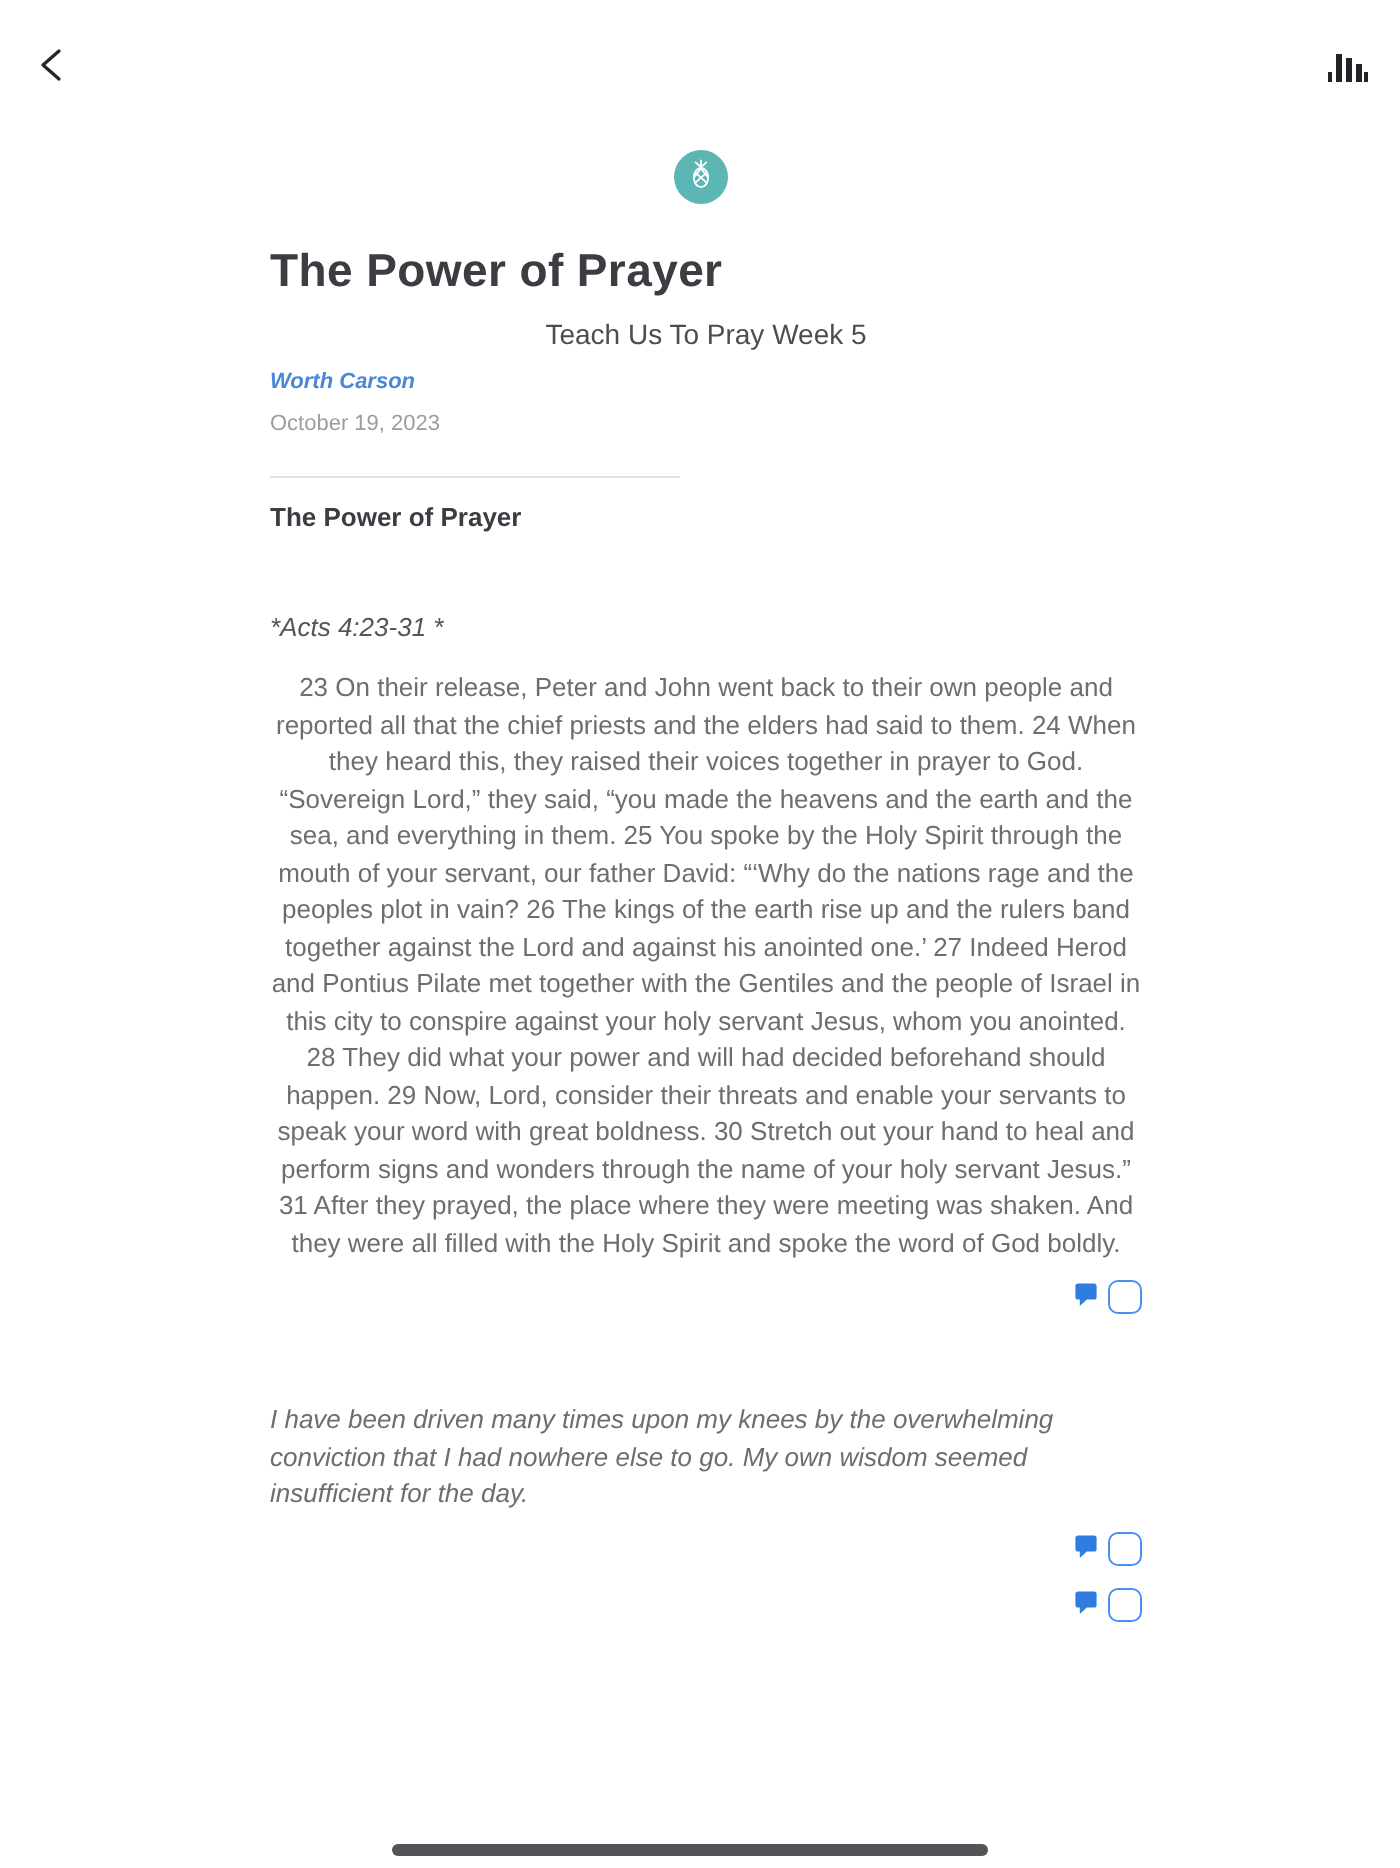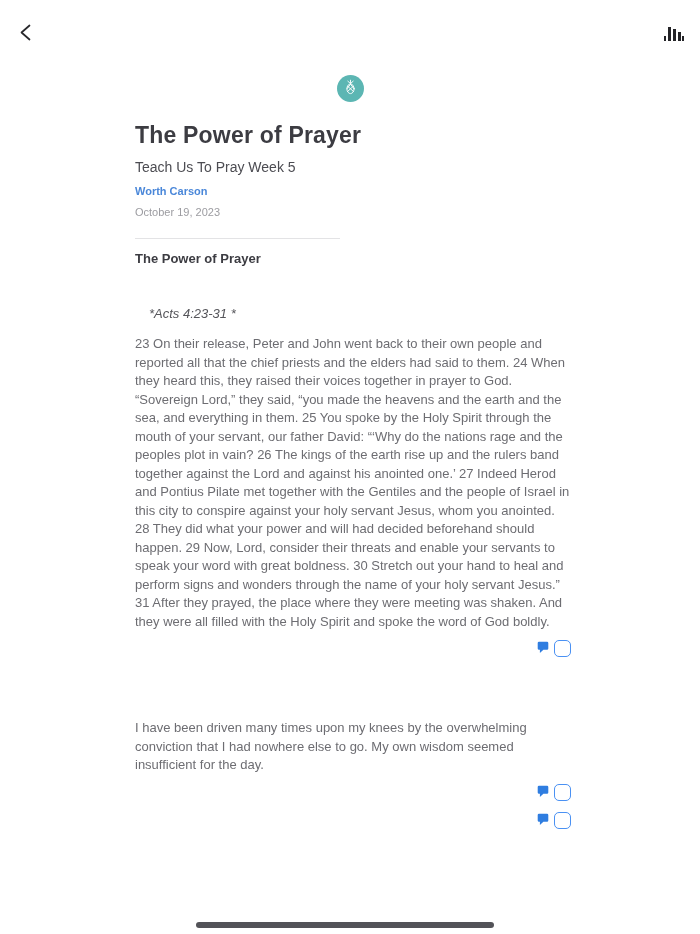--- a/index.html
+++ b/index.html
@@ -12,29 +12,29 @@
   .topbar-back { position:absolute; top:23px; left:14px; width:22px; height:22px;
     background:none; border:none; cursor:pointer; padding:0; }
   .topbar-stats { position:absolute; top:25px; right:15px; width:24px; height:20px;
     background:none; border:none; cursor:pointer; padding:0; }
   .avatar {
     width:27px; height:27px; border-radius:50%; background:#5cb6b3;
     margin:75px auto 0 auto; display:flex; align-items:center; justify-content:center;
   }
   .content { width:436px; margin-left:135px; }
   .title { margin-top:20px; font-size:23px; font-weight:700; color:#3c3c42; letter-spacing:0.2px; }
-  .subtitle { margin-top:10px; font-size:14px; color:#4c4c52; }
-  .author { margin-top:10px; font-size:11px; color:#4a87d9; font-weight:700; text-decoration:none; display:inline-block; cursor:pointer; }
+  .subtitle { margin-top:10px; font-size:14px; color:#4c4c52;text-align:center; }
+  .author { margin-top:10px; font-size:11px; color:#4a87d9; font-weight:700; text-decoration:none; display:inline-block; cursor:pointer;font-style:italic; }
   .date { margin-top:7px; font-size:11px; color:#9c9ca1; }
   .divider { margin-top:20px; width:205px; height:1px; background:#e3e3e5; }
   .section-heading { margin-top:12px; font-size:13px; font-weight:700; color:#3c3c42; }
-  .scripture-ref { margin-top:40px; font-size:13px; font-style:italic; color:#55555a;margin-left:14px; }
+  .scripture-ref { margin-top:40px; font-size:13px; font-style:italic; color:#55555a; }
   .para { font-size:13px; color:#6d6d72; line-height:18.5px; }
-  .p1 { margin-top:14px; }
-  .p2 { margin-top:60px; }
+  .p1 { margin-top:14px;text-align:center; }
+  .p2 { margin-top:42px;font-style:italic; }
   .p3 { margin-top:42px; }
   .action-row { display:flex; justify-content:flex-end; align-items:flex-start; gap:5px; margin-top:9px; height:19px; }
   .bubble-btn { background:none; border:none; padding:0; cursor:pointer; margin-top:1px; }
   .checkbox-btn {
     width:17px; height:17px; background:#fff; border:1.7px solid #4a91f3;
     border-radius:5px; cursor:pointer; padding:0;
   }
   .home-indicator {
     position:absolute; left:196px; bottom:6px; width:298px; height:6px;
     border-radius:3px; background:rgba(68,68,74,0.92);

